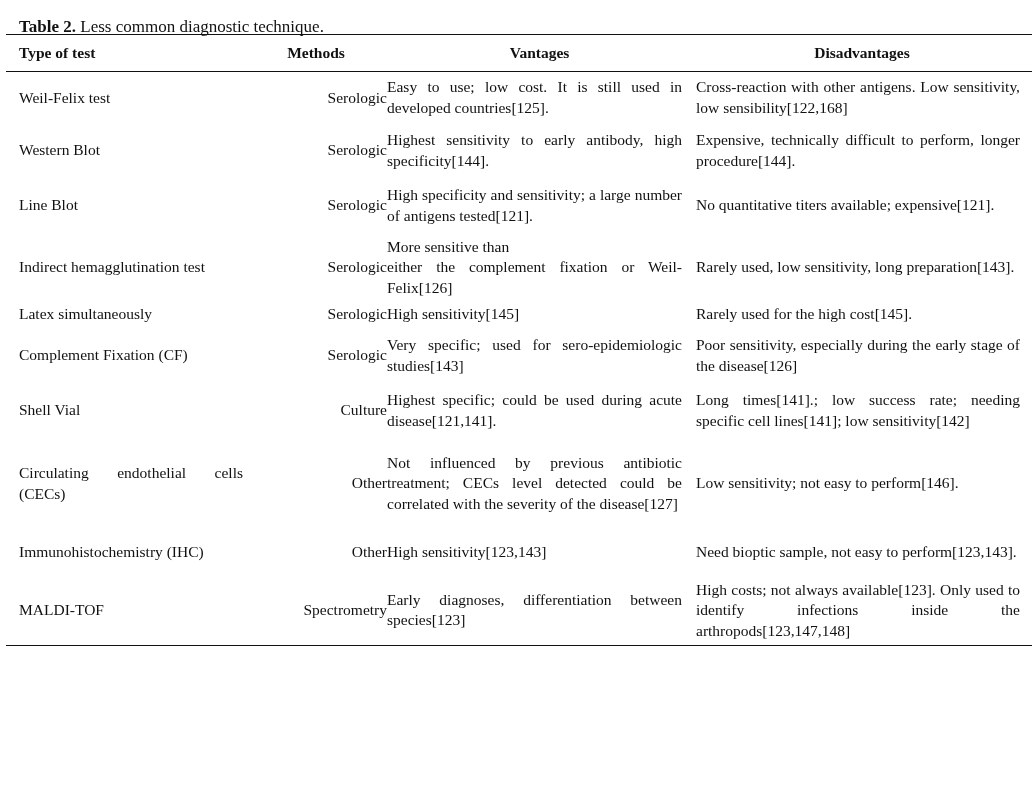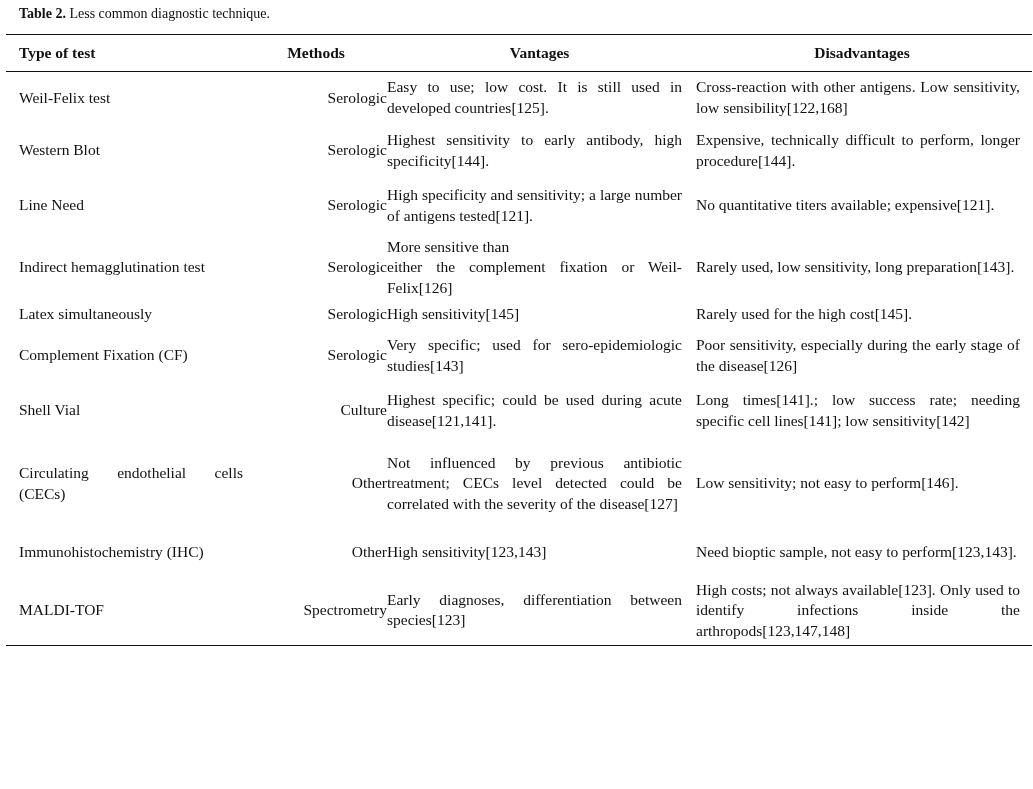--- a/index.html
+++ b/index.html
@@ -12,22 +12,22 @@
     height: 789px;
     overflow: hidden;
     font-family: "Liberation Serif", "DejaVu Serif", serif;
     color: #111111;
     font-size: 15.5px;
     position: relative;
   }
   .caption {
     position: absolute;
     left: 19px;
-    top: 5px;
-    font-size: 14px;
+    top: 18px;
+    font-size: 17px;
     line-height: 18px;
   }
   .caption b { font-weight: bold; }
   table {
     position: absolute;
     left: 6px;
     top: 34px;
     width: 1026px;
     border-collapse: collapse;
     table-layout: fixed;
@@ -94,21 +94,21 @@
         <td class="vant">Easy to use; low cost. It is still used in developed countries[125].</td>
         <td class="disadv">Cross-reaction with other antigens. Low sensitivity, low sensibility[122,168]</td>
       </tr>
       <tr style="height: 54px;">
         <td class="type">Western Blot</td>
         <td class="method">Serologic</td>
         <td class="vant">Highest sensitivity to early antibody, high specificity[144].</td>
         <td class="disadv">Expensive, technically difficult to perform, longer procedure[144].</td>
       </tr>
       <tr style="height: 56px;">
-        <td class="type">Line Need</td>
+        <td class="type">Line Blot</td>
         <td class="method">Serologic</td>
         <td class="vant">High specificity and sensitivity; a large number of antigens tested[121].</td>
         <td class="disadv">No quantitative titers available; expensive[121].</td>
       </tr>
       <tr style="height: 64px;">
         <td class="type">Indirect hemagglutination test</td>
         <td class="method">Serologic</td>
         <td class="vant">More sensitive than<br>either the complement fixation or Weil-Felix[126]</td>
         <td class="disadv">Rarely used, low sensitivity, long preparation[143].</td>
       </tr>

